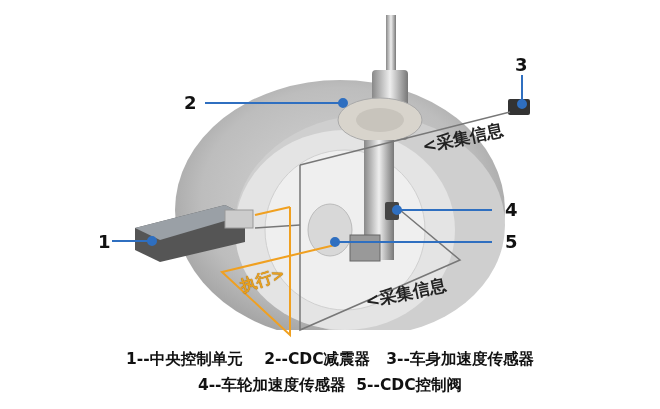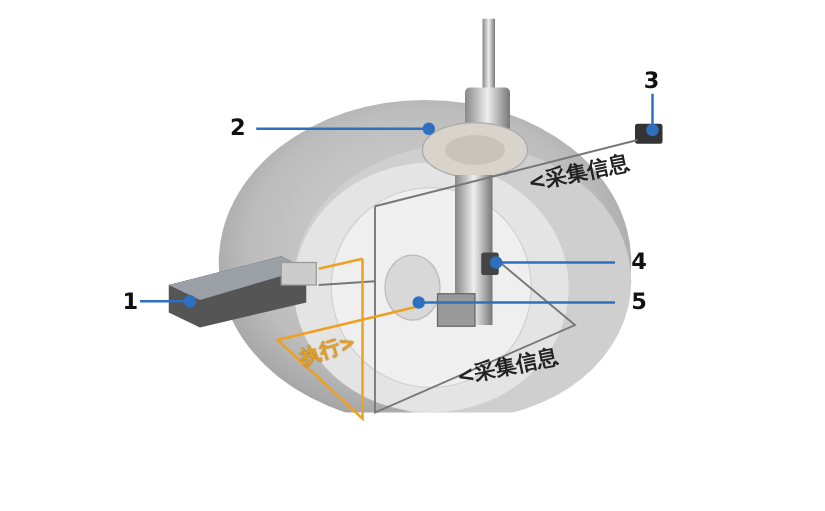--- a/index.html
+++ b/index.html
@@ -84,13 +84,15 @@
   <span class="num" style="left:98px;top:233px">1</span>
   <span class="num" style="left:184px;top:94px">2</span>
   <span class="num" style="left:515px;top:56px">3</span>
   <span class="num" style="left:505px;top:201px">4</span>
   <span class="num" style="left:505px;top:233px">5</span>
 
   <span class="cap" style="left:425px;top:135px;transform:rotate(-12deg)">&lt;采集信息</span>
   <span class="cap" style="left:368px;top:290px;transform:rotate(-12deg)">&lt;采集信息</span>
   <span class="exec" style="left:240px;top:270px">执行&gt;</span>
 
+  <div class="legend" style="top:349px">1--中央控制单元    2--CDC减震器   3--车身加速度传感器</div>
+  <div class="legend" style="top:375px">4--车轮加速度传感器  5--CDC控制阀</div>
 </div>
 
 </body></html>

